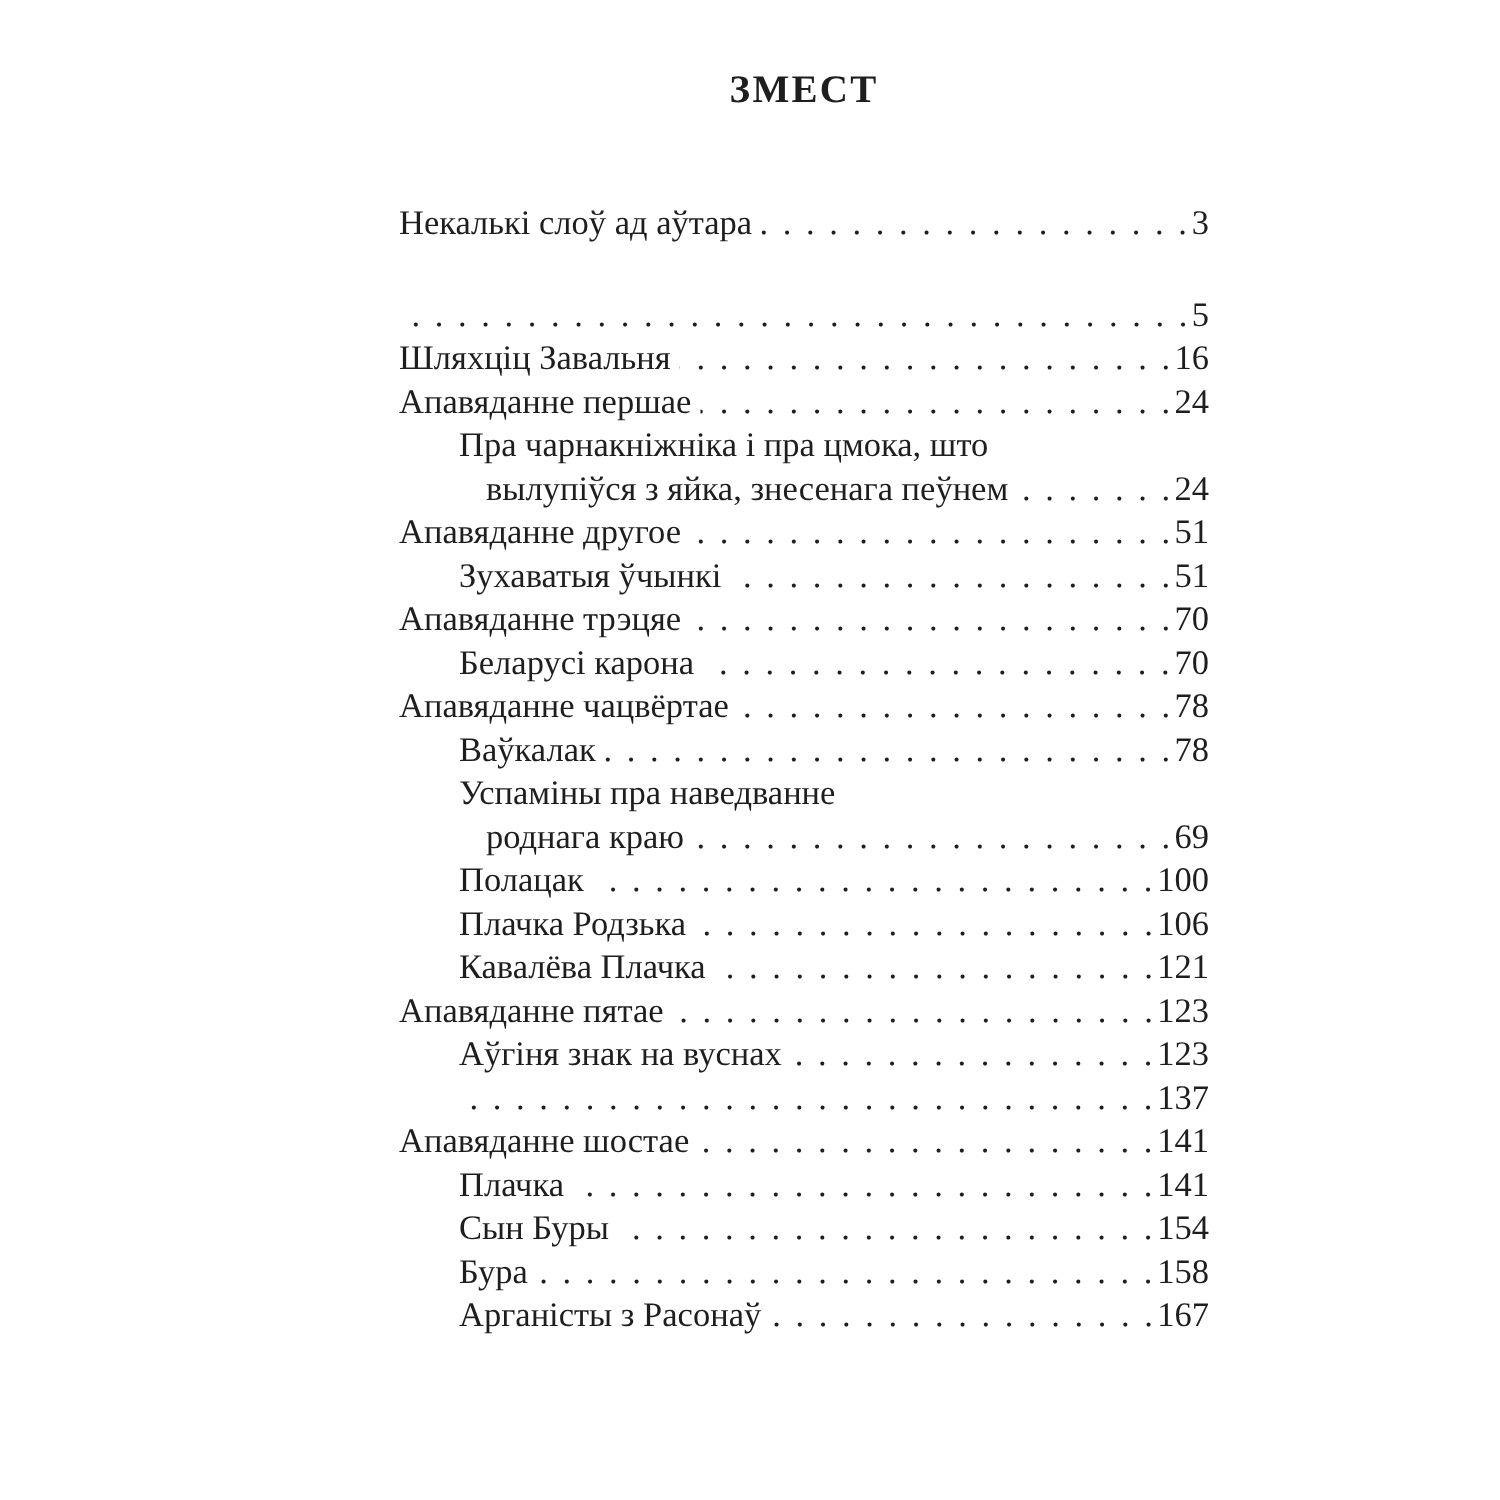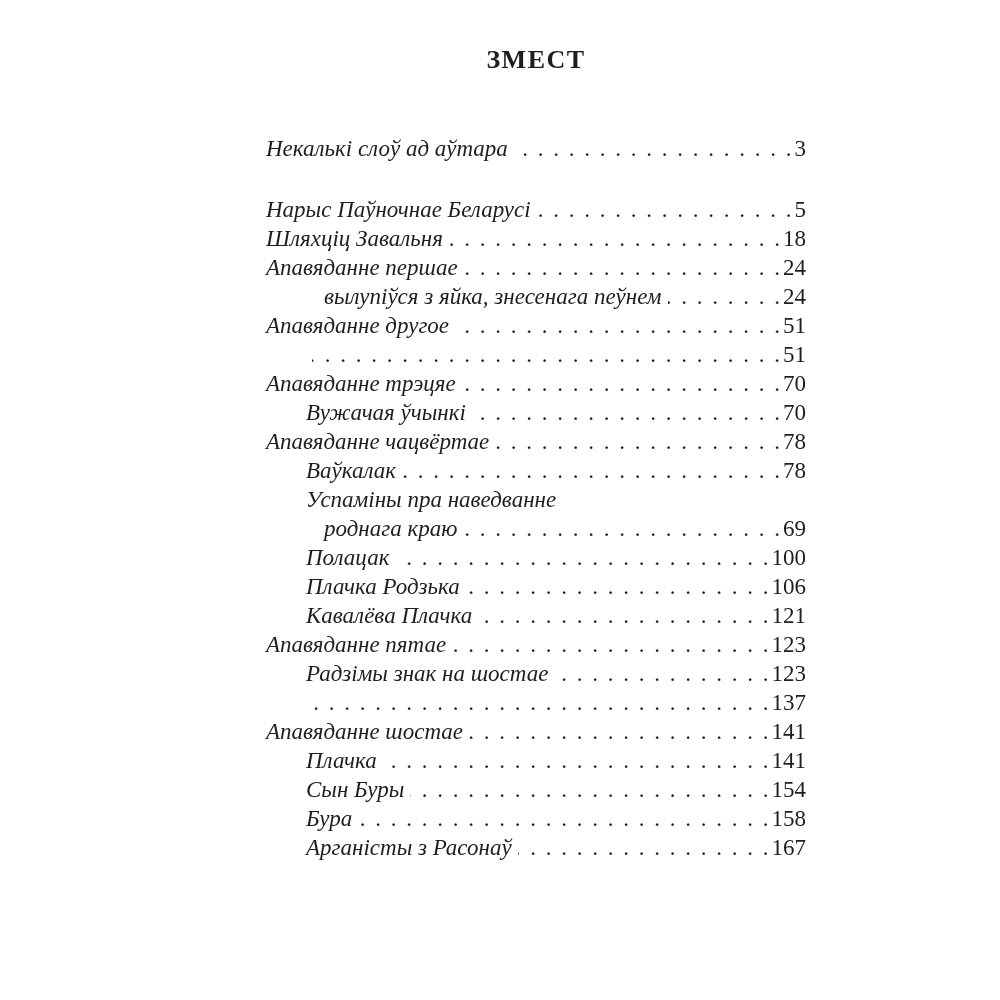--- a/index.html
+++ b/index.html
@@ -35,21 +35,20 @@
   .toc-row {
     display: flex;
     align-items: baseline;
     height: 29px;
     font-size: 23px;
     line-height: 29px;
   }
   .toc-row .label {
     white-space: nowrap;
     flex: 0 0 auto;
-    font-style: italic;
   }
   .toc-row .leader {
     flex: 1 1 auto;
     overflow: hidden;
     white-space: nowrap;
     direction: rtl;
     margin-left: 6px;
     margin-right: 3px;
     word-spacing: 4px;
     min-width: 0;
@@ -70,63 +69,67 @@
   <h1 class="page-title">ЗМЕСТ</h1>
 
   <div class="toc" id="toc">
   <div class="toc-row indent-0 space-after">
     <span class="label">Некалькі слоў ад аўтара</span>
     <span class="leader">. . . . . . . . . . . . . . . . . . . . . . . . . . . . . . . . . . . . . . . . . . . . . . . . . . . . . . . . . . . . </span>
     <span class="num">3</span>
   </div>
 
   <div class="toc-row indent-0">
-    <span class="label">Нарыс Паўночнае Беларусі</span>
     <span class="leader">. . . . . . . . . . . . . . . . . . . . . . . . . . . . . . . . . . . . . . . . . . . . . . . . . . . . . . . . . . . . </span>
     <span class="num">5</span>
   </div>
 
   <div class="toc-row indent-0">
     <span class="label">Шляхціц Завальня</span>
     <span class="leader">. . . . . . . . . . . . . . . . . . . . . . . . . . . . . . . . . . . . . . . . . . . . . . . . . . . . . . . . . . . . </span>
-    <span class="num">18</span>
+    <span class="num">16</span>
   </div>
 
   <div class="toc-row indent-0">
     <span class="label">Апавяданне першае</span>
     <span class="leader">. . . . . . . . . . . . . . . . . . . . . . . . . . . . . . . . . . . . . . . . . . . . . . . . . . . . . . . . . . . . </span>
     <span class="num">24</span>
   </div>
 
+  <div class="toc-row indent-1">
+    <span class="label">Пра чарнакніжніка і пра цмока, што</span>
+
+  </div>
 
   <div class="toc-row indent-2">
     <span class="label">вылупіўся з яйка, знесенага пеўнем</span>
     <span class="leader">. . . . . . . . . . . . . . . . . . . . . . . . . . . . . . . . . . . . . . . . . . . . . . . . . . . . . . . . . . . . </span>
     <span class="num">24</span>
   </div>
 
   <div class="toc-row indent-0">
     <span class="label">Апавяданне другое</span>
     <span class="leader">. . . . . . . . . . . . . . . . . . . . . . . . . . . . . . . . . . . . . . . . . . . . . . . . . . . . . . . . . . . . </span>
     <span class="num">51</span>
   </div>
 
   <div class="toc-row indent-1">
+    <span class="label">Зухаватыя ўчынкі</span>
     <span class="leader">. . . . . . . . . . . . . . . . . . . . . . . . . . . . . . . . . . . . . . . . . . . . . . . . . . . . . . . . . . . . </span>
     <span class="num">51</span>
   </div>
 
   <div class="toc-row indent-0">
     <span class="label">Апавяданне трэцяе</span>
     <span class="leader">. . . . . . . . . . . . . . . . . . . . . . . . . . . . . . . . . . . . . . . . . . . . . . . . . . . . . . . . . . . . </span>
     <span class="num">70</span>
   </div>
 
   <div class="toc-row indent-1">
-    <span class="label">Вужачая ўчынкі</span>
+    <span class="label">Беларусі карона</span>
     <span class="leader">. . . . . . . . . . . . . . . . . . . . . . . . . . . . . . . . . . . . . . . . . . . . . . . . . . . . . . . . . . . . </span>
     <span class="num">70</span>
   </div>
 
   <div class="toc-row indent-0">
     <span class="label">Апавяданне чацвёртае</span>
     <span class="leader">. . . . . . . . . . . . . . . . . . . . . . . . . . . . . . . . . . . . . . . . . . . . . . . . . . . . . . . . . . . . </span>
     <span class="num">78</span>
   </div>
 
@@ -165,21 +168,21 @@
     <span class="num">121</span>
   </div>
 
   <div class="toc-row indent-0">
     <span class="label">Апавяданне пятае</span>
     <span class="leader">. . . . . . . . . . . . . . . . . . . . . . . . . . . . . . . . . . . . . . . . . . . . . . . . . . . . . . . . . . . . </span>
     <span class="num">123</span>
   </div>
 
   <div class="toc-row indent-1">
-    <span class="label">Радзімы знак на шостае</span>
+    <span class="label">Аўгіня знак на вуснах</span>
     <span class="leader">. . . . . . . . . . . . . . . . . . . . . . . . . . . . . . . . . . . . . . . . . . . . . . . . . . . . . . . . . . . . </span>
     <span class="num">123</span>
   </div>
 
   <div class="toc-row indent-1">
     <span class="leader">. . . . . . . . . . . . . . . . . . . . . . . . . . . . . . . . . . . . . . . . . . . . . . . . . . . . . . . . . . . . </span>
     <span class="num">137</span>
   </div>
 
   <div class="toc-row indent-0">

